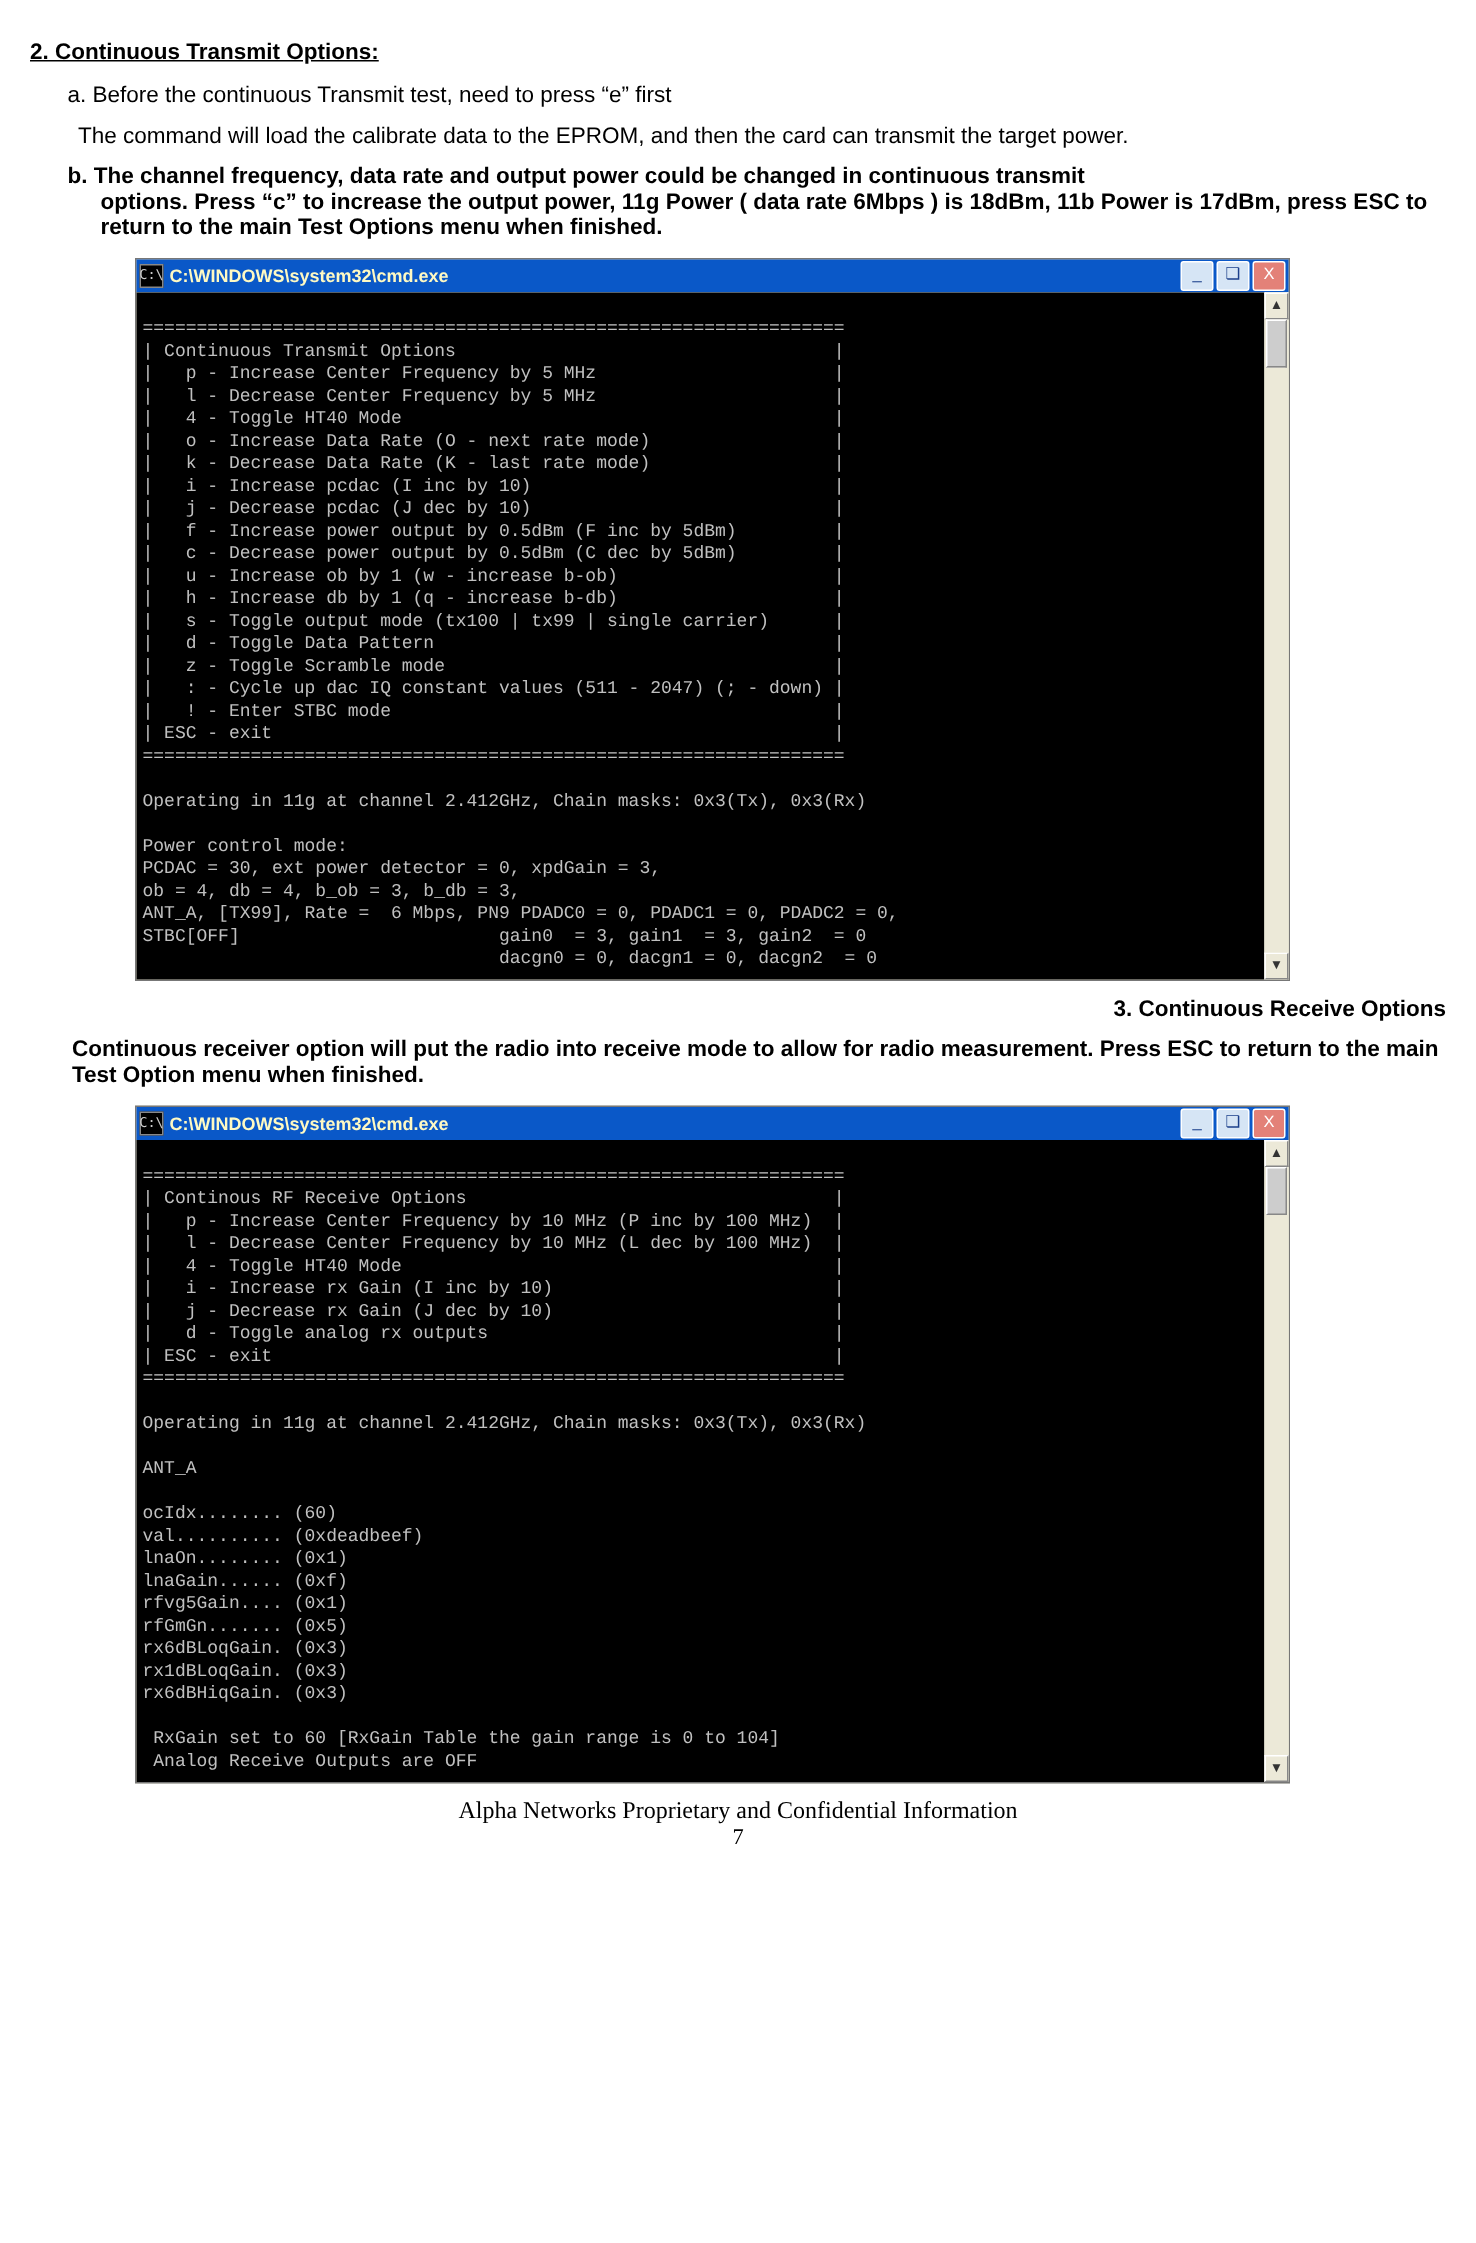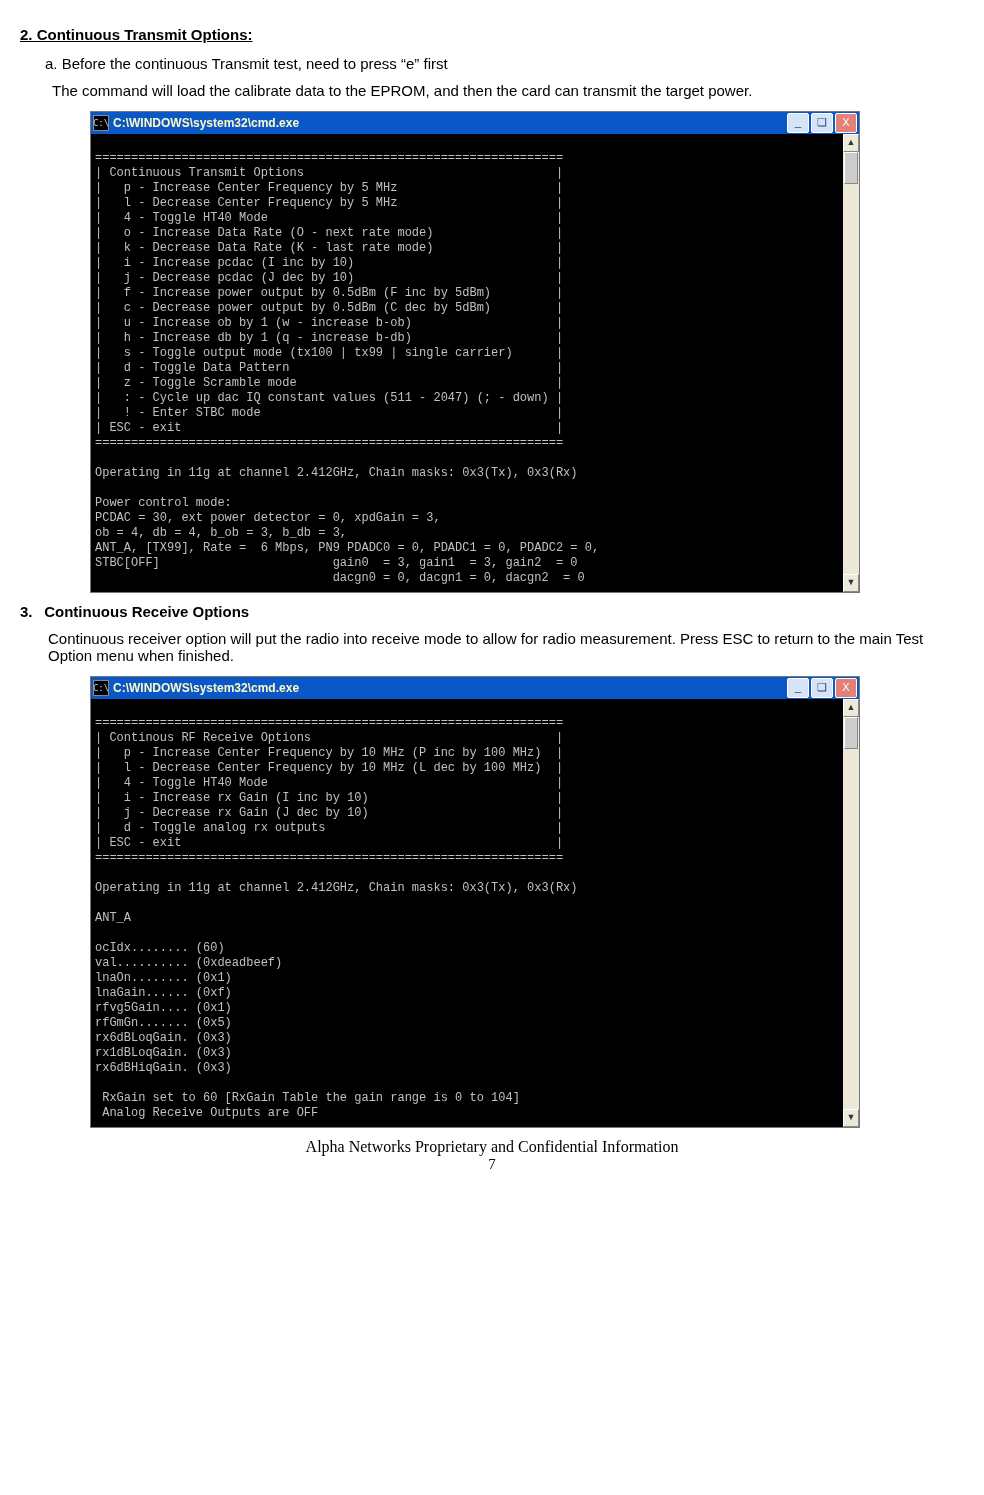--- a/index.html
+++ b/index.html
@@ -8,23 +8,23 @@
     margin: 0;
     padding: 10px 20px 20px 20px;
     width: 944px;
     color: #000;
   }
   .sect2 { margin: 16px 0 12px 0; font-weight: bold; text-decoration: underline; }
   .sect-a { margin: 0 0 10px 25px; font-weight: normal; }
   .sect-a-body { margin: 0 0 10px 32px; font-weight: normal; }
   .sect-b { margin: 0 0 12px 25px; font-weight: bold; }
   .sect-b .indent { display:block; padding-left: 22px; }
-  .sect3 { margin: 10px 0 10px 0; font-weight: bold; }
+  .sect3 { margin: 10px 0 10px 0; font-weight: bold; text-align: right; }
   .sect3-num { display:inline-block; width:20px;}
-  .sect3-body { margin: 0 0 12px 28px; font-weight: normal; }
+  .sect3-body { margin: 0 0 12px 28px; font-weight: bold; }
 
   .cmd-window {
     width: 770px;
     margin: 0 0 10px 70px;
     border: 1px solid #777;
     background: #ece9d8;
     box-sizing: border-box;
   }
   .titlebar {
     display:flex;
@@ -113,20 +113,22 @@
     font-size:15px;
   }
 </style>
 </head>
 <body>
 
 <div class="sect2">2. Continuous Transmit Options:</div>
 <div class="sect-a">a. Before the continuous Transmit test, need to press “e” first</div>
 <div class="sect-a-body">The command will load the calibrate data to the EPROM, and then the card can transmit the target power.</div>
 <div class="sect-b">
+  <span>b. The channel frequency, data rate and output power could be changed in continuous transmit</span>
+  <span class="indent">options. Press “c” to increase the output power, 11g Power ( data rate 6Mbps ) is 18dBm, 11b Power is 17dBm, press ESC to return to the main Test Options menu when finished.</span>
 </div>
 
 <div class="cmd-window">
   <div class="titlebar">
     <span class="titlebar-icon">C:\</span>
     <span class="titlebar-text">C:\WINDOWS\system32\cmd.exe</span>
     <div class="win-btns">
       <div class="win-btn">_</div>
       <div class="win-btn">❏</div>
       <div class="win-btn close">X</div>

